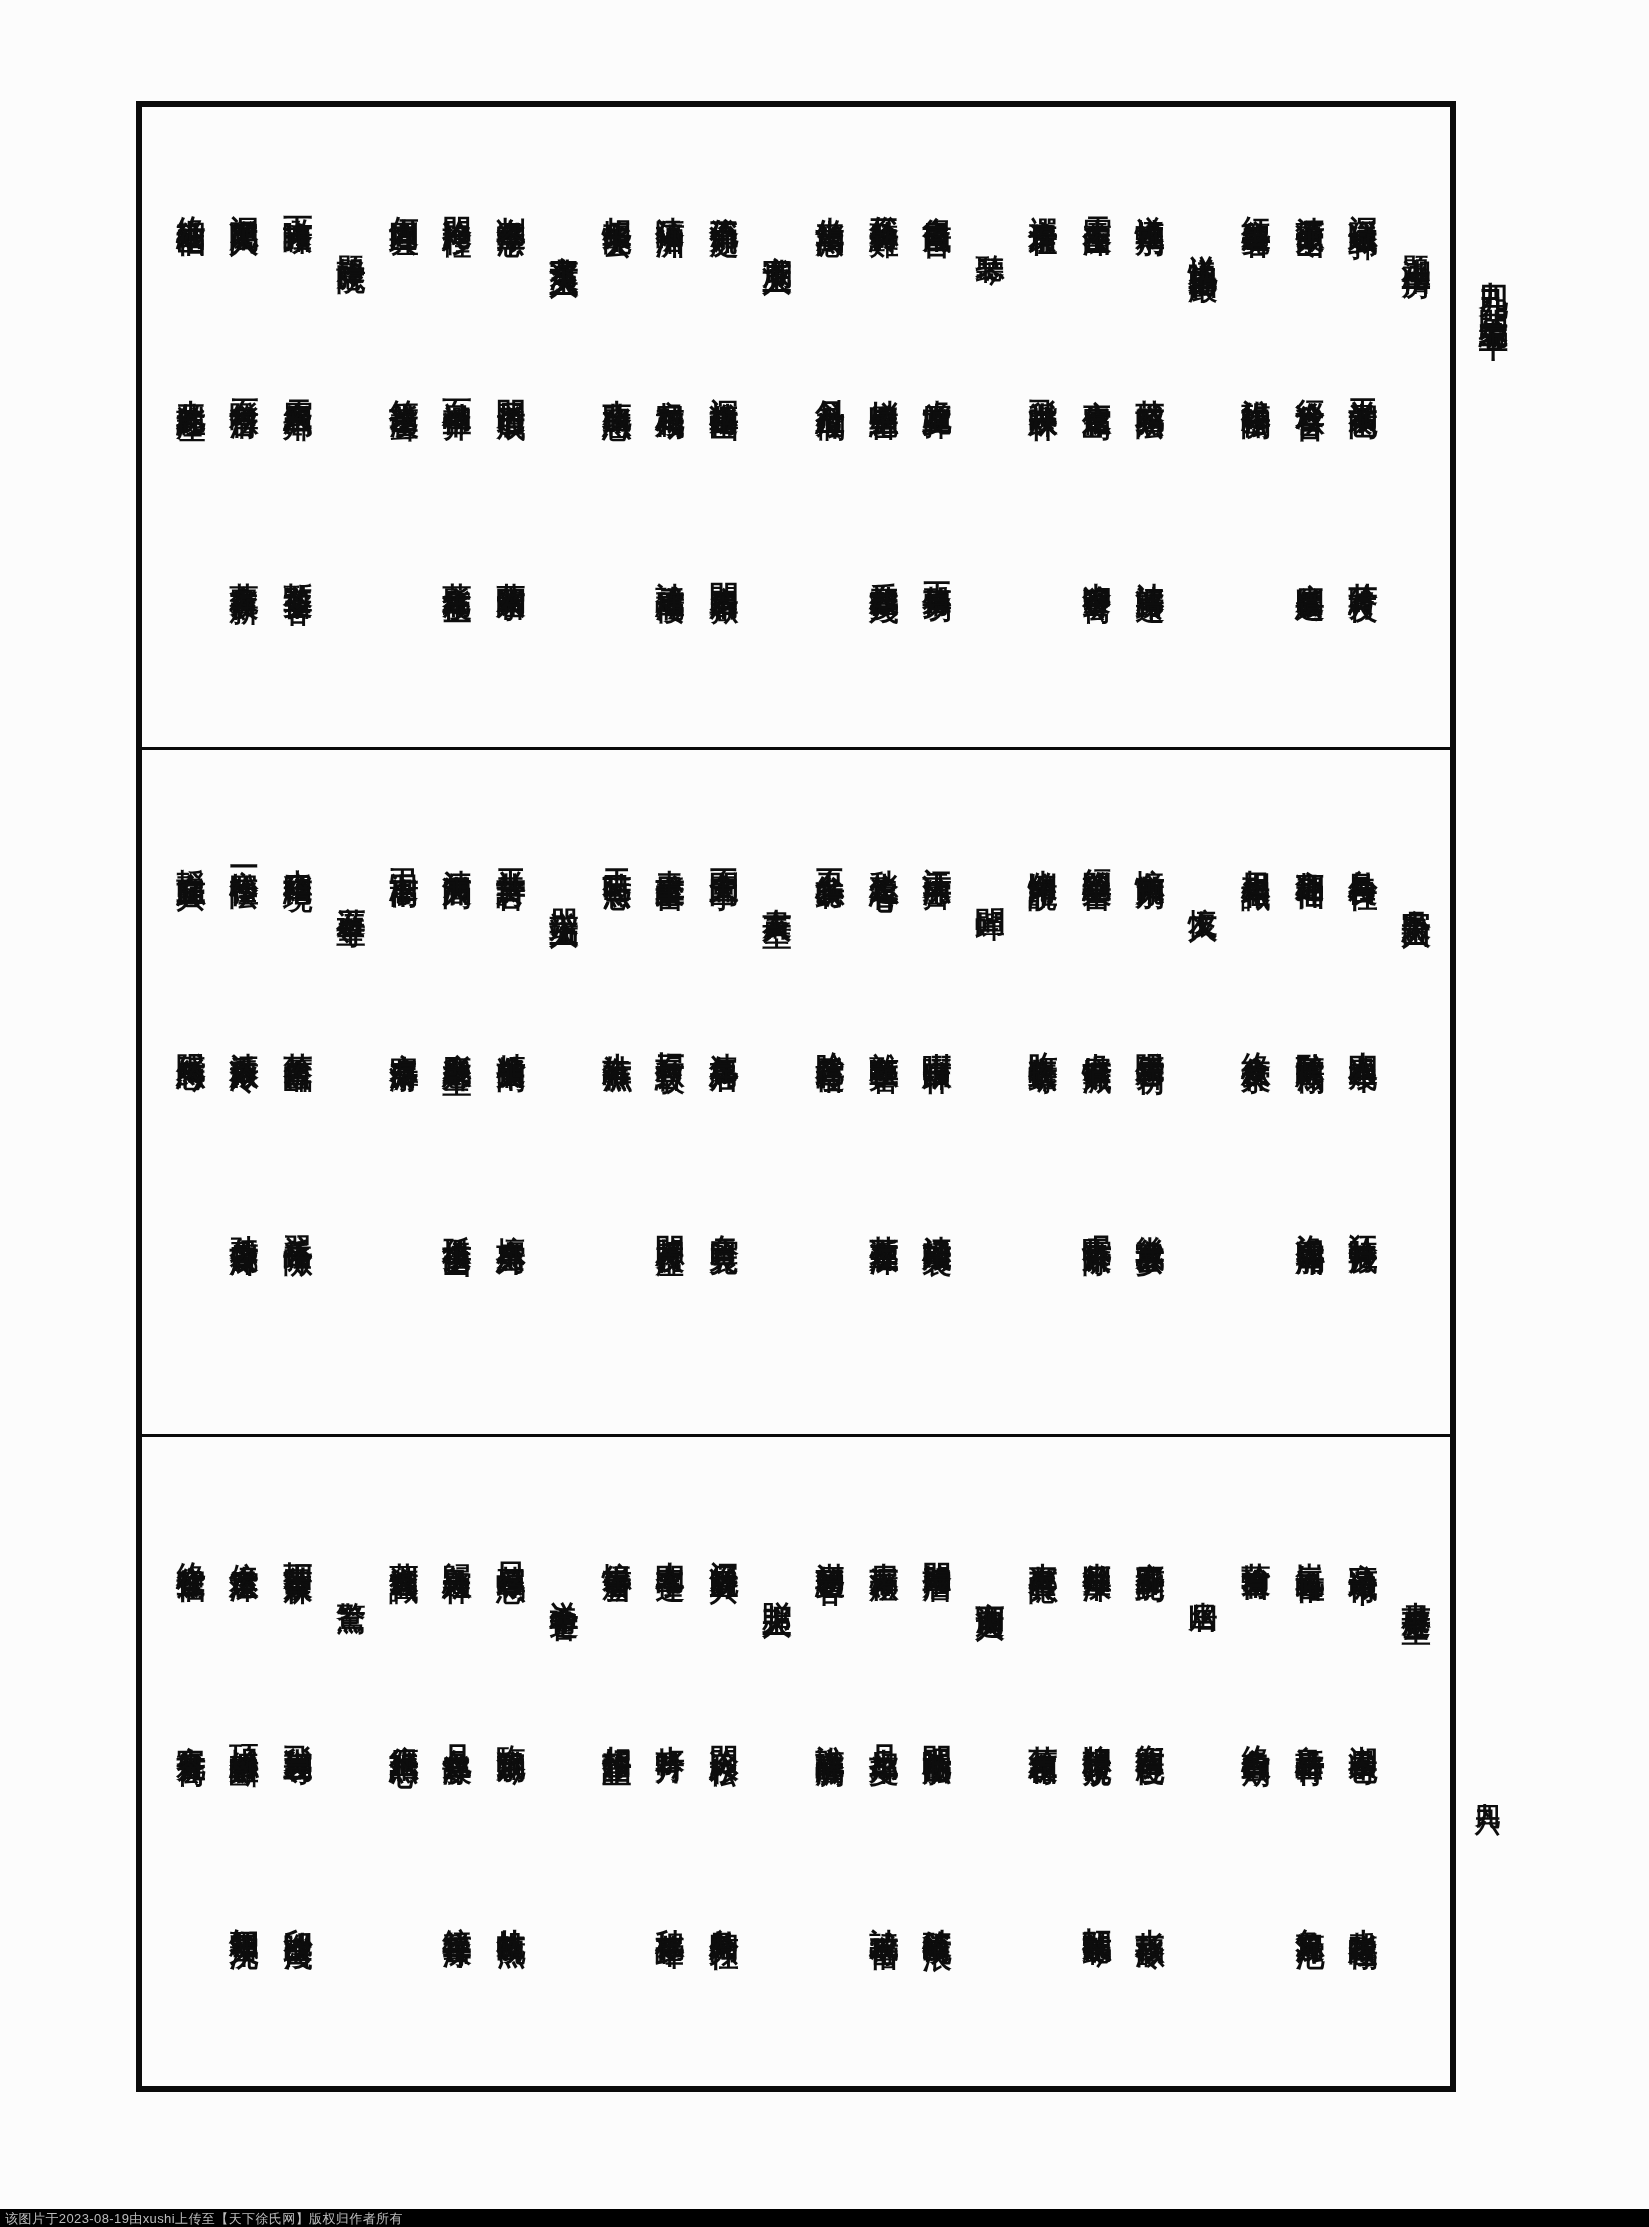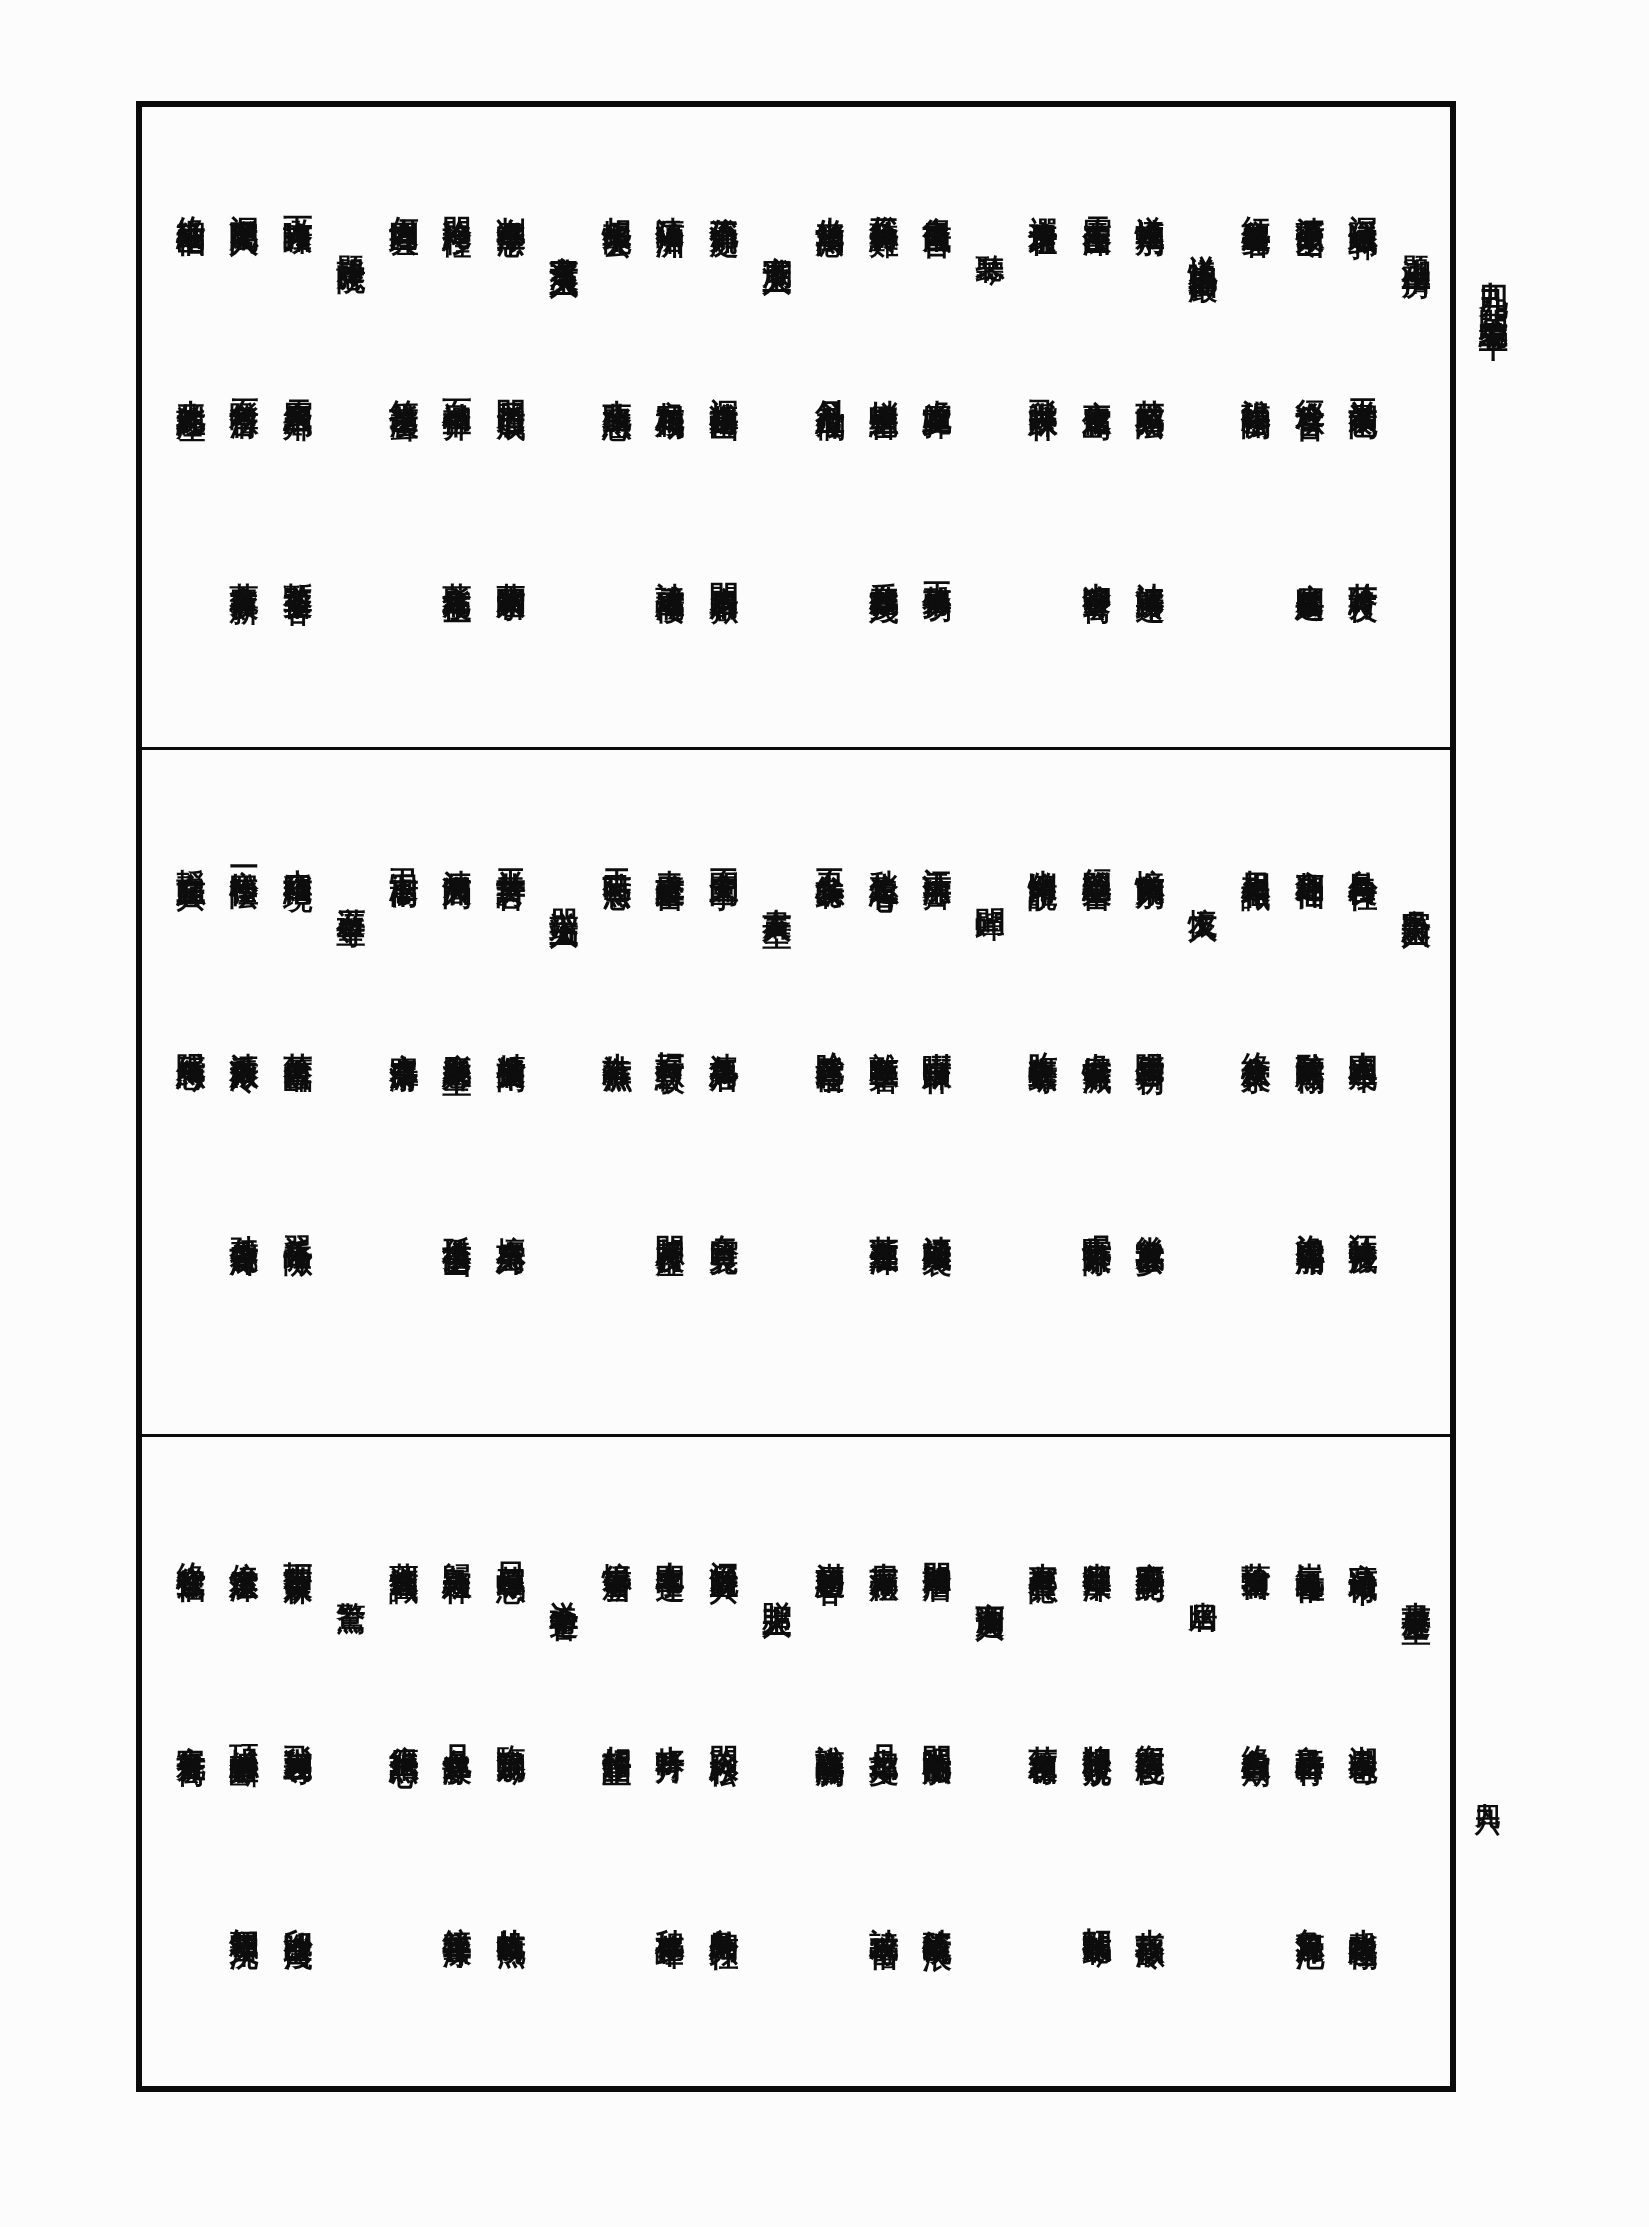--- a/index.html
+++ b/index.html
@@ -359,15 +359,18 @@
         </div>
     </div>
   </div>
 
   <div class="margin-head">
     <span>九四九</span><span class="gap"></span><span>閑居編卷五十一</span>
   </div>
 
   <div class="margin-folio">九四六</div>
 
+  <div class="watermark">
+    <span>该图片于2023-08-19由xushi上传至【天下徐氏网】版权归作者所有</span>
+  </div>
 
 </div>
 
 
 </body></html>

